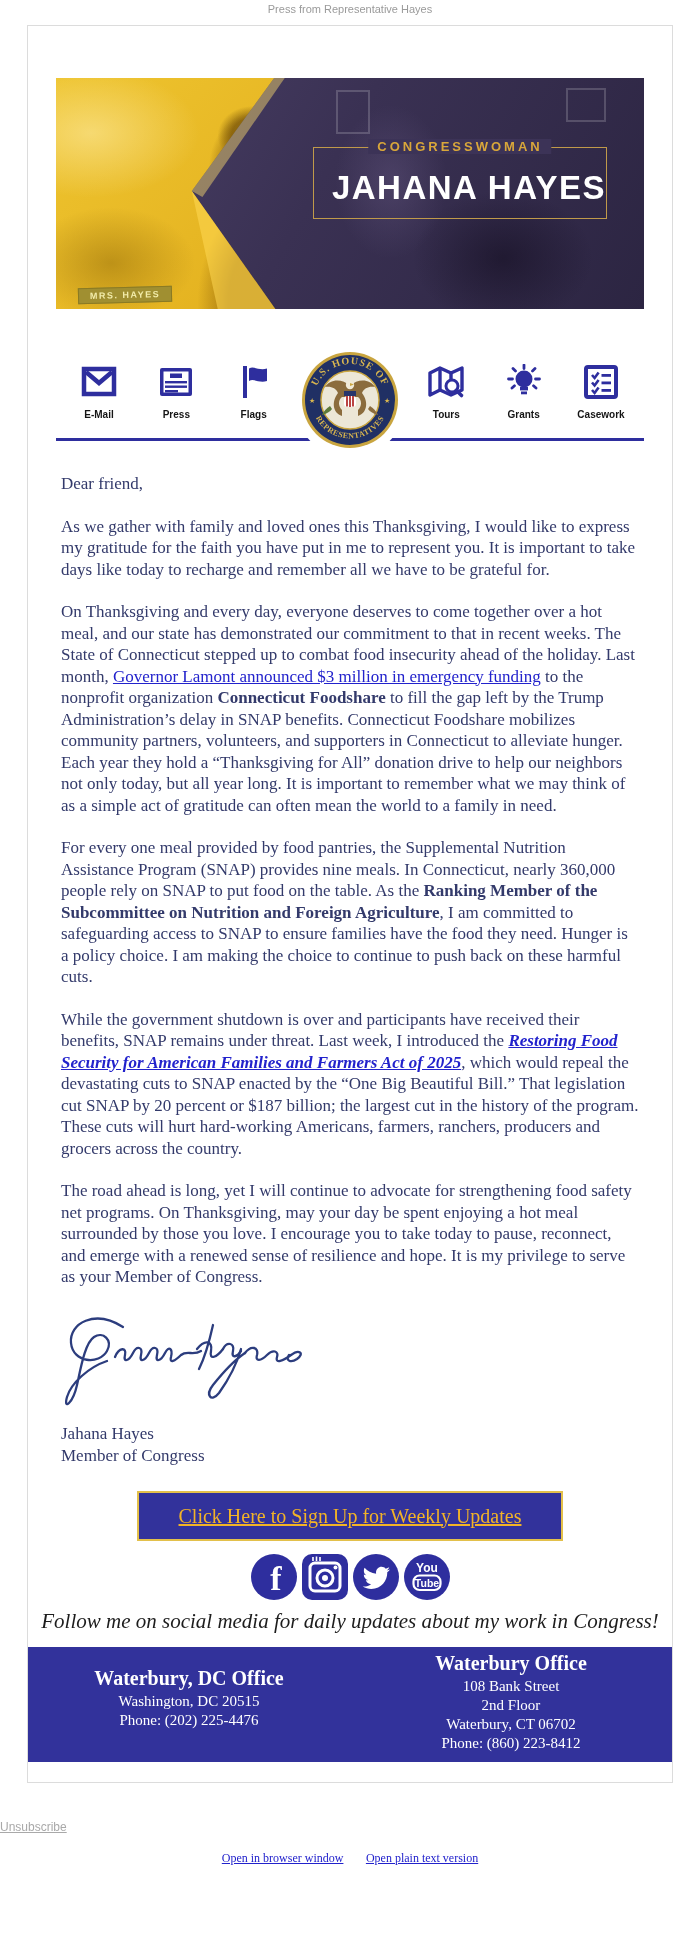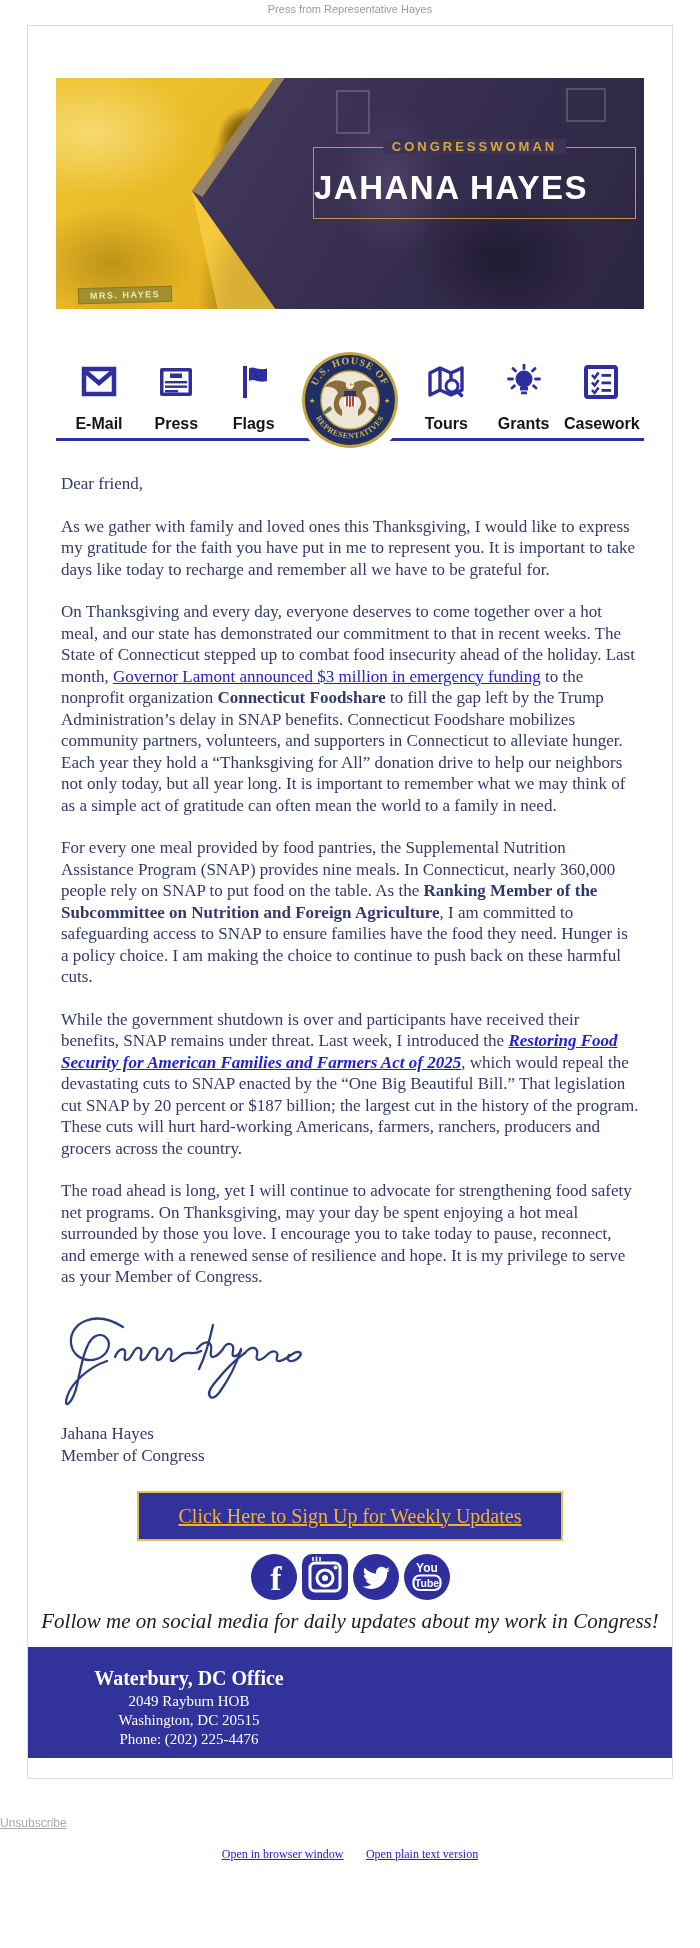--- a/index.html
+++ b/index.html
@@ -38,36 +38,36 @@
       radial-gradient(80px 110px at 57% 45%, rgba(120,105,150,.30), rgba(120,105,150,0) 70%),
       linear-gradient(120deg,#4b4168 0%, #3a3153 45%, #2c2542 100%);
   }
   .frame-a,.frame-b{ position:absolute; border:2px solid rgba(255,255,255,.18); }
   .frame-a{ left:280px; top:12px; width:34px; height:44px; }
   .frame-b{ left:510px; top:10px; width:40px; height:34px; }
   .banner-wedge{ position:absolute; inset:0; clip-path:polygon(23.1% 48.9%, 37.3% 100%, 27.5% 100%);
     background:rgba(255,216,84,.55); }
   .banner-stripe{ position:absolute; inset:0; clip-path:polygon(37.1% 0, 23.1% 48.9%, 24.9% 51.5%, 38.9% 0);
     background:rgba(255,224,110,.45); }
-  .title-box{ position:absolute; left:257px; top:69px; width:323px; height:72px;
-    border:1px solid #c09a4a; display:flex; align-items:center; justify-content:flex-start; padding-top:10px; }
+  .title-box{ position:absolute; left:257px; top:69px; width:294px; height:72px;
+    border:1px solid #c09a4a; display:flex; align-items:center; justify-content:flex-end; padding-top:10px; }
   .title-kicker{ position:absolute; top:-9px; left:50%; transform:translateX(-50%);
     background:#3c3357; padding:0 9px; color:#d9a73a; font-weight:bold; font-size:13px;
     letter-spacing:3px; white-space:nowrap; }
   .title-name{ color:#ffffff; font-weight:bold; font-size:33px; letter-spacing:1.5px; white-space:nowrap; }
   .nameplate{ position:absolute; left:22px; bottom:6px; background:#a08f31; border:1px solid #8a7a24;
     color:#f2ecaa; font-size:9px; font-weight:bold; letter-spacing:1.5px; padding:2px 11px;
     transform:rotate(-1.5deg); }
   
   .nav-row{ position:relative; width:588px; margin:46px auto 0; height:90px; }
   .nav-line{ position:absolute; left:0; right:0; bottom:4px; height:3px; background:var(--indigo); }
   .nav-items{ display:flex; justify-content:space-between; padding:6px 6px 0; }
   .nav-item{ width:74px; text-align:center; cursor:pointer; }
   .nav-item .ic{ height:42px; display:flex; align-items:center; justify-content:center; }
-  .nav-label{ font-size:16px; font-weight:bold; color:#141414; margin-top:12px; }
+  .nav-label{ font-size:10px; font-weight:bold; color:#141414; margin-top:6px; }
   .nav-spacer{ width:112px; }
   .seal{ position:absolute; left:50%; top:-5px; transform:translateX(-50%); width:100px; height:100px;
     border-radius:50%; background:#fff; box-shadow:0 0 0 7px #fff; z-index:2; }
   
   .letter{ padding:28px 33px 0; font-family:"Liberation Serif", serif; font-size:17px;
     line-height:21.5px; color:var(--bodytext); }
   .letter p{ margin:0 0 21px; }
   .letter a{ color:var(--link); text-decoration:underline; }
   .letter strong{ font-weight:bold; }
   .letter .biglink{ color:var(--link); font-weight:bold; font-style:italic; text-decoration:underline; }
@@ -288,23 +288,29 @@
         <text x="23" y="32.5" font-size="10.5" font-weight="bold" fill="#ffffff" text-anchor="middle" font-family="Liberation Sans, sans-serif">Tube</text>
       </svg>
     </div>
   </div>
 
   <div class="social-caption">Follow me on social media for daily updates about my work in Congress!</div>
 
   <div class="offices">
     <div class="office left">
       <div class="office-title">Waterbury, DC Office</div>
-      <div class="office-line">2049 Rayburn HOB</div>
       <div class="office-line">Washington, DC 20515</div>
       <div class="office-line">Phone: (202) 225-4476</div>
+    </div>
+    <div class="office right">
+      <div class="office-title">Waterbury Office</div>
+      <div class="office-line">108 Bank Street</div>
+      <div class="office-line">2nd Floor</div>
+      <div class="office-line">Waterbury, CT 06702</div>
+      <div class="office-line">Phone: (860) 223-8412</div>
     </div>
   </div>
 </div>
 
 <div class="unsub-wrap">
   <a class="unsub">Unsubscribe</a>
 </div>
 <div class="bottom-links">
   <a>Open in browser window</a>
   <a>Open plain text version</a>

